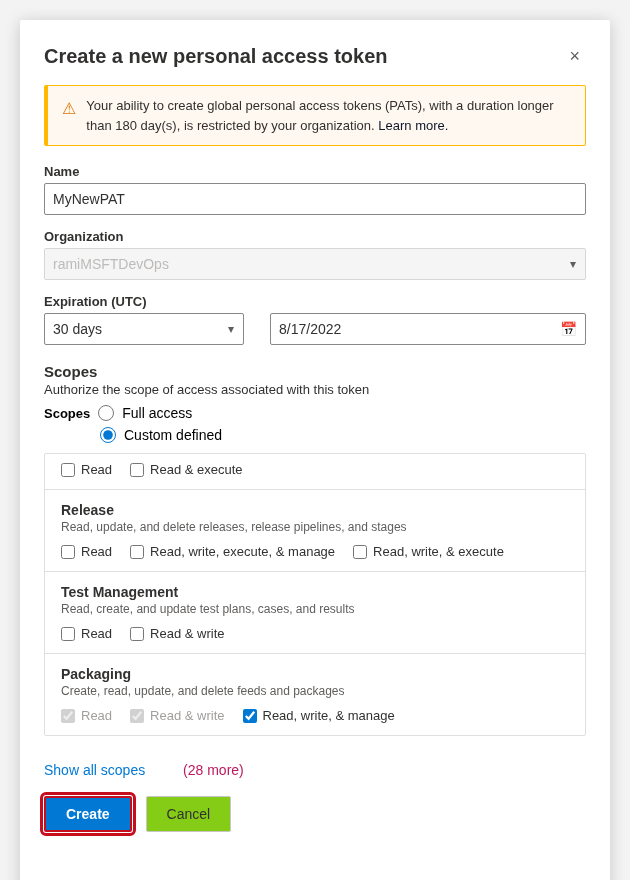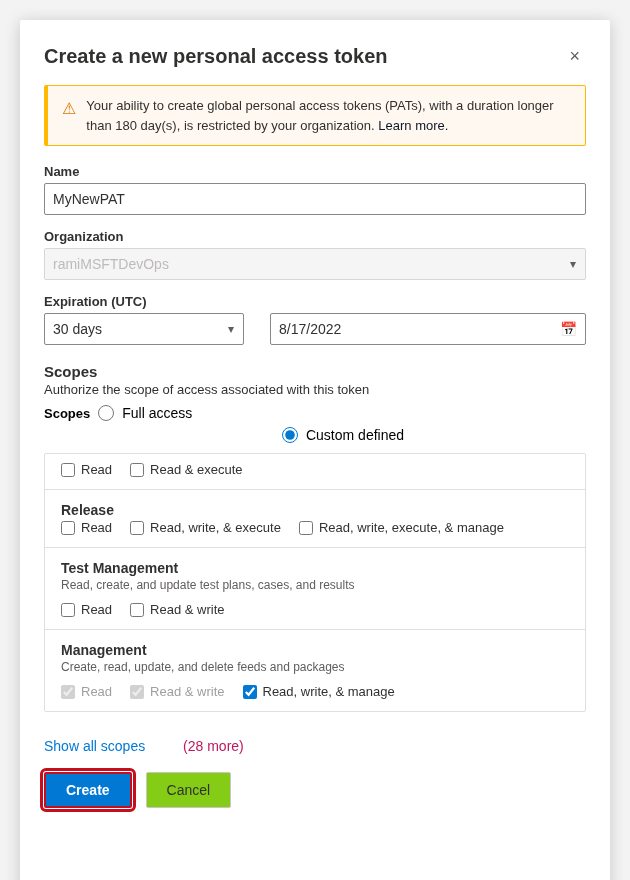--- a/index.html
+++ b/index.html
@@ -346,21 +346,21 @@
   
   <div class="scopes-section">
     <div class="scopes-title">Scopes</div>
     <div class="scopes-desc">Authorize the scope of access associated with this token</div>
     <div class="scopes-radios">
       <div class="radio-row">
         <span style="font-size:13px;font-weight:600;">Scopes</span>
         <input type="radio" name="scopes" style="">
         <label>Full access</label>
       </div>
-      <div class="radio-row" style="margin-left:56px;justify-content:center;">
+      <div class="radio-row" style="margin-left:56px;">
         <input type="radio" name="scopes" checked="" style="">
         <label>Custom defined</label>
       </div>
     </div>
 
     <div class="scopes-container">
       <div class="scopes-scroll">
 
         <div class="partial-top">
           <div class="partial-row">
@@ -370,53 +370,54 @@
             </div>
             <div class="scope-option">
               <input type="checkbox" style="">
               <span>Read &amp; execute</span>
             </div>
           </div>
         </div>
 
         <div class="scope-section">
           <div class="scope-section-name">Release</div>
+          <div class="scope-section-desc">Read, update, and delete releases, release pipelines, and stages</div>
           <div class="scope-options">
             <div class="scope-option">
               <input type="checkbox" style="">
               <span>Read</span>
             </div>
             <div class="scope-option">
               <input type="checkbox" style="">
+              <span>Read, write, execute, &amp; manage</span>
+            </div>
+            <div class="scope-option">
+              <input type="checkbox" style="">
               <span>Read, write, &amp; execute</span>
-            </div>
-            <div class="scope-option">
-              <input type="checkbox" style="">
-              <span>Read, write, execute, &amp; manage</span>
             </div>
           </div>
         </div>
 
         <div class="scope-section">
           <div class="scope-section-name">Test Management</div>
           <div class="scope-section-desc">Read, create, and update test plans, cases, and results</div>
           <div class="scope-options">
             <div class="scope-option">
               <input type="checkbox" style="">
               <span>Read</span>
             </div>
             <div class="scope-option">
               <input type="checkbox" style="">
               <span>Read &amp; write</span>
             </div>
           </div>
         </div>
 
         <div class="scope-section">
-          <div class="scope-section-name">Management</div>
+          <div class="scope-section-name">Packaging</div>
           <div class="scope-section-desc">Create, read, update, and delete feeds and packages</div>
           <div class="scope-options">
             <div class="scope-option disabled">
               <input type="checkbox" checked="" disabled="" style="">
               <span>Read</span>
             </div>
             <div class="scope-option disabled">
               <input type="checkbox" checked="" disabled="" style="">
               <span>Read &amp; write</span>
             </div>

